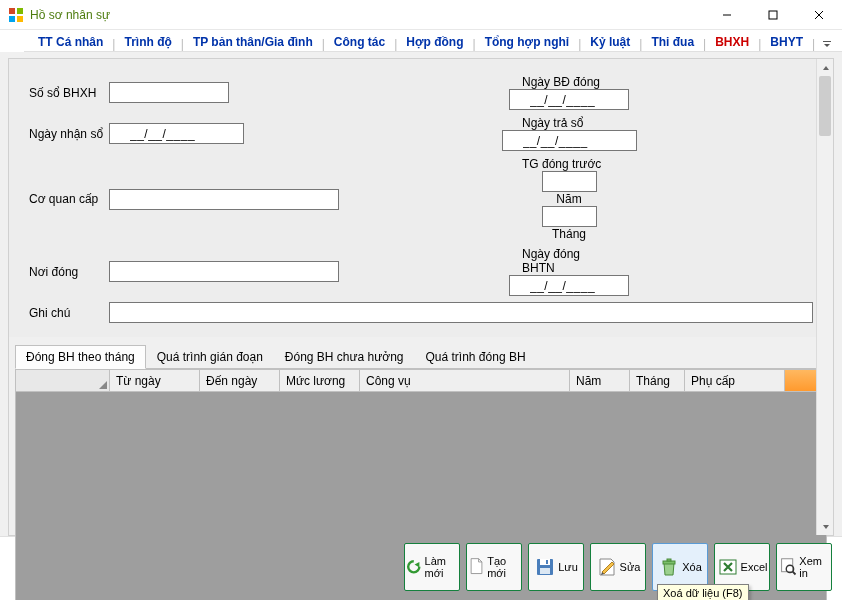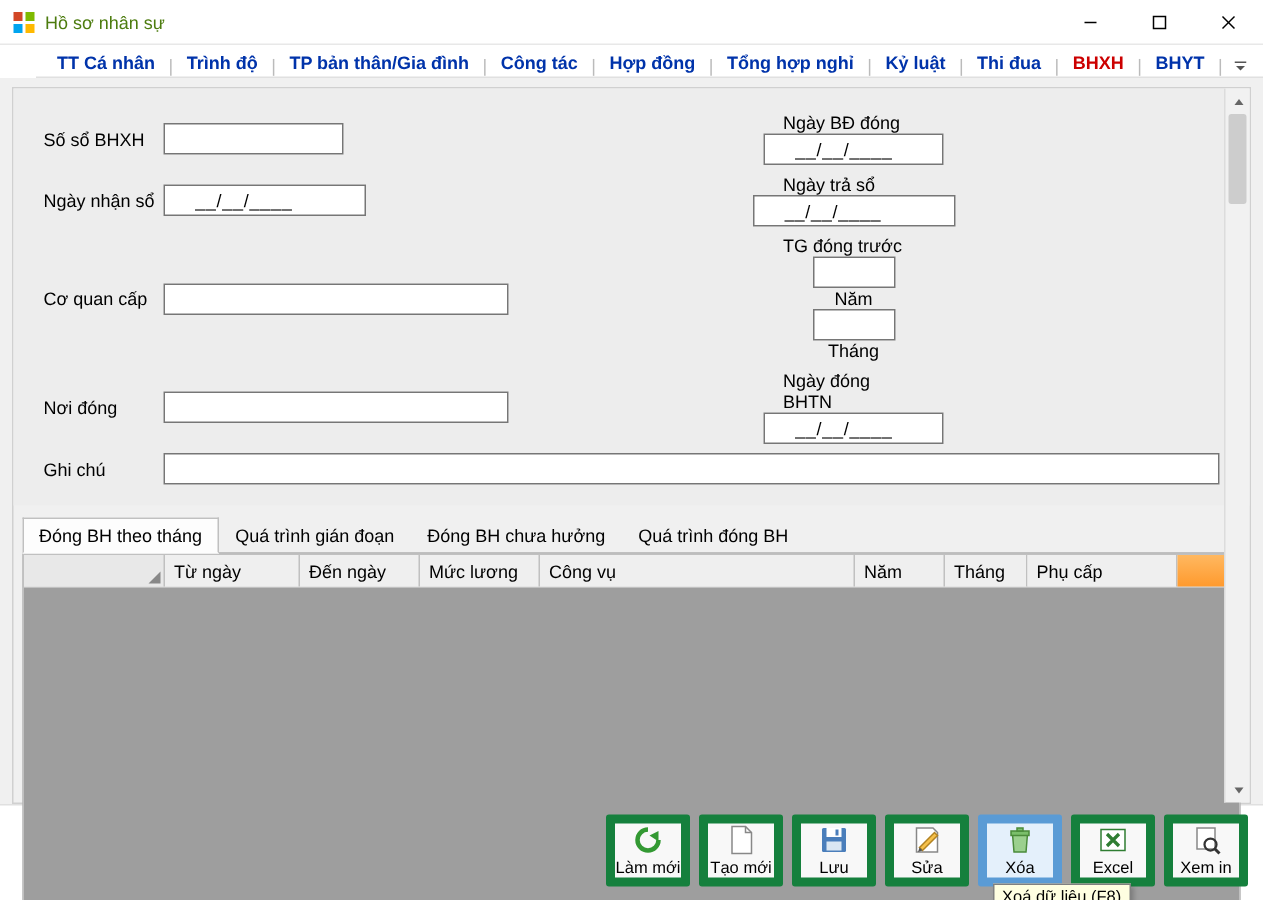--- a/index.html
+++ b/index.html
@@ -47,21 +47,21 @@
 .gh.rowhdr::after { content: ""; position: absolute; right: 2px; bottom: 2px; width: 0; height: 0; border-left: 8px solid transparent; border-bottom: 8px solid #888; }
 .gh.last { background: linear-gradient(#ffb860,#ff9a2e); }
 
 .vscroll { position: absolute; right: 0; top: 0; bottom: 0; width: 17px; background: #f1f1f1; border-left: 1px solid #dcdcdc; }
 .vscroll .arrow { width: 17px; height: 17px; display: flex; align-items: center; justify-content: center; color: #666; }
 .vscroll .arrow.up { position: absolute; top: 0; }
 .vscroll .arrow.down { position: absolute; bottom: 0; }
 .vscroll .thumb { position: absolute; top: 17px; left: 2px; right: 2px; height: 60px; background: #cdcdcd; border-radius: 2px; }
 
 .toolbar { height: 60px; display: flex; align-items: center; justify-content: flex-end; padding: 0 10px; border-top: 1px solid #e0e0e0; background: #fff; gap: 6px; }
-.tbtn { width: 56px; height: 48px; border: 6px solid #15803d; background: #f8f8f8; display: flex; flex-direction: column; align-items: center; justify-content: center; gap: 2px; cursor: pointer; border-radius: 2px; position: relative; }
+.tbtn { width: 56px; height: 48px; border: 1px solid #15803d; background: #f8f8f8; display: flex; flex-direction: row; align-items: center; justify-content: center; gap: 2px; cursor: pointer; border-radius: 2px; position: relative; }
 .tbtn.active { background: #e4f0fb; border-color: #5a9bd5; }
 .tbtn .ico { width: 22px; height: 22px; display: flex; align-items: center; justify-content: center; }
 .tbtn .lab { font-size: 11px; color: #000; }
 
 .tooltip { position: absolute; background: #ffffe1; border: 1px solid #808080; padding: 2px 5px; font-size: 11px; color: #000; white-space: nowrap; z-index: 20; box-shadow: 2px 2px 3px rgba(0,0,0,0.2); }
 </style>
 </head>
 <body>
 
 <div class="titlebar">

